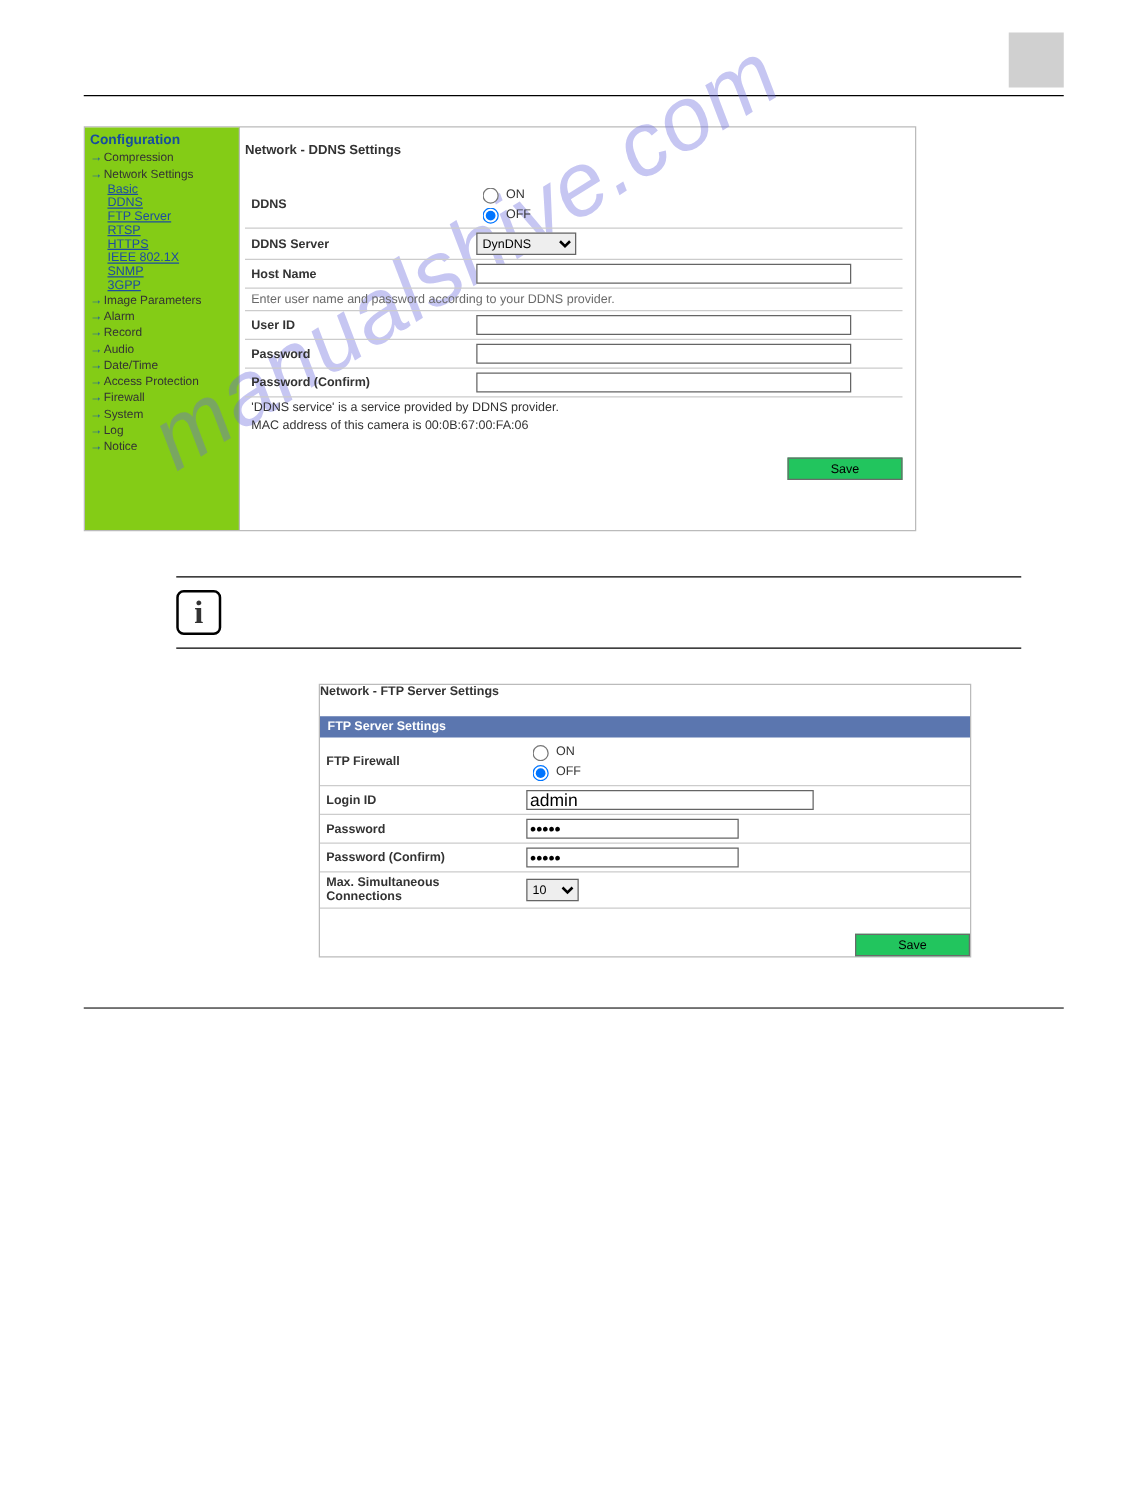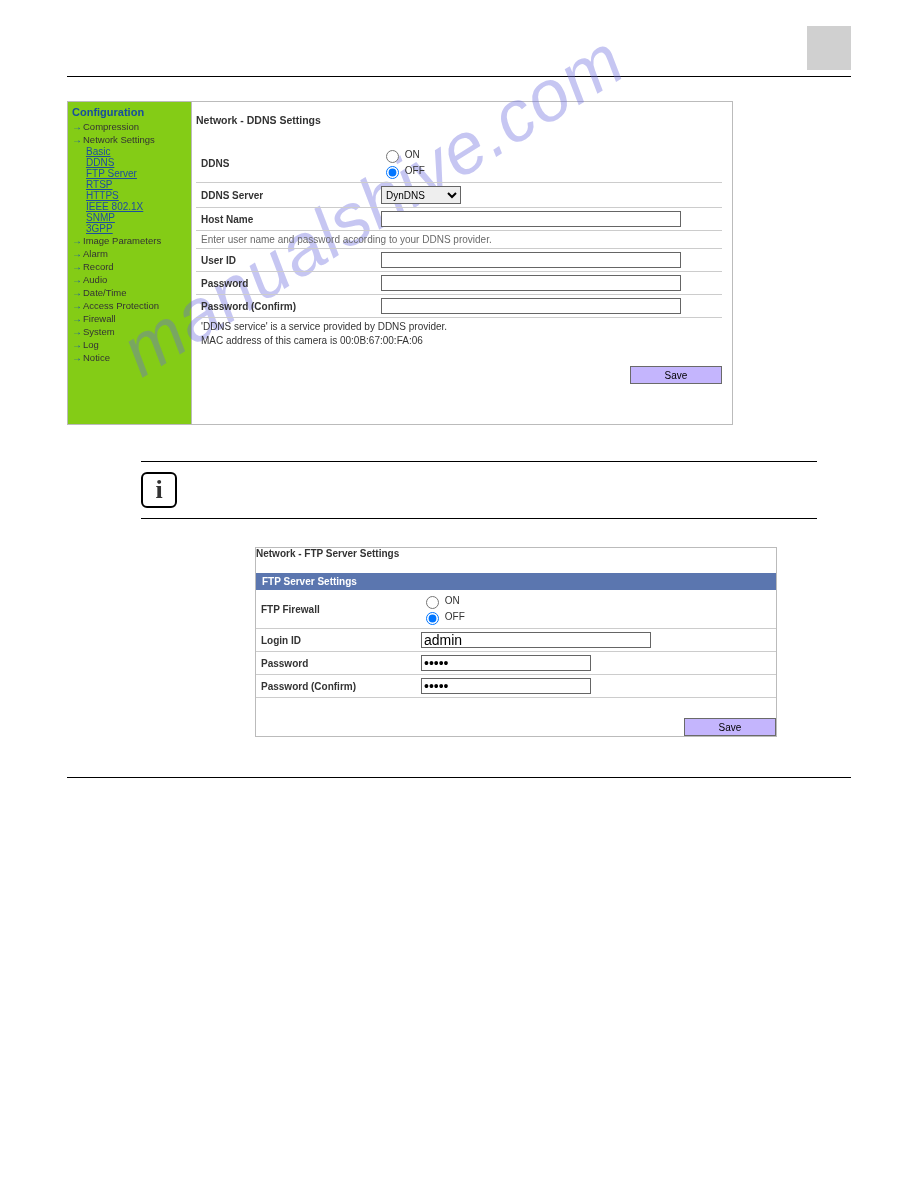--- a/index.html
+++ b/index.html
@@ -48,21 +48,21 @@
   .text-input {
     border: 1px solid #656565; height: 16px; font-size: 14px; padding: 0 2px;
   }
   .select {
     border: 1px solid #656565; height: 18px; font-size: 10px; background: #eee;
   }
   .note-line { font-style: italic; color: #6a6a6a; font-size: 10px; padding: 3px 5px; border-bottom: 1px solid #ccc; }
   .help-line { font-size: 10px; color: #333; padding: 3px 5px 0 5px; }
   .save-row { text-align: right; margin-top: 20px; }
   .save-btn {
-    width: 92px; height: 18px; border: 1px solid #6a6a6a; background: #c4b5fd;
+    width: 92px; height: 18px; border: 1px solid #6a6a6a; background: #22c55e;
     font-size: 10px; cursor: pointer;
   }
 
   
   .mid-section { margin-top: 36px; }
   .mid-heading { font-size: 13px; font-weight: bold; color: #222; margin: 30px 0 10px 102px; }
   .mid-para { font-size: 11.5px; line-height: 1.25; margin: 0 20px 0 134px; }
   .framed-info {
     margin: 20px 0 28px 74px;
     border-top: 1px solid #000; border-bottom: 1px solid #000;
@@ -264,20 +264,28 @@
         <td><input class="text-input" style="width: 230px;" value="admin"></td>
       </tr>
       <tr>
         <td class="label">Password</td>
         <td><input class="text-input" style="width: 170px;" value="•••••"></td>
       </tr>
       <tr>
         <td class="label">Password (Confirm)</td>
         <td><input class="text-input" style="width: 170px;" value="•••••"></td>
       </tr>
+      <tr>
+        <td class="label">Max. Simultaneous Connections</td>
+        <td>
+          <select class="select" style="width:42px;">
+            <option>10</option>
+          </select>
+        </td>
+      </tr>
     </tbody>
       </table>
     <div class="save-row">
       <button class="save-btn">Save</button>
     </div>
   </div>
 
   <div class="bottomline"></div>
 </div>
 

